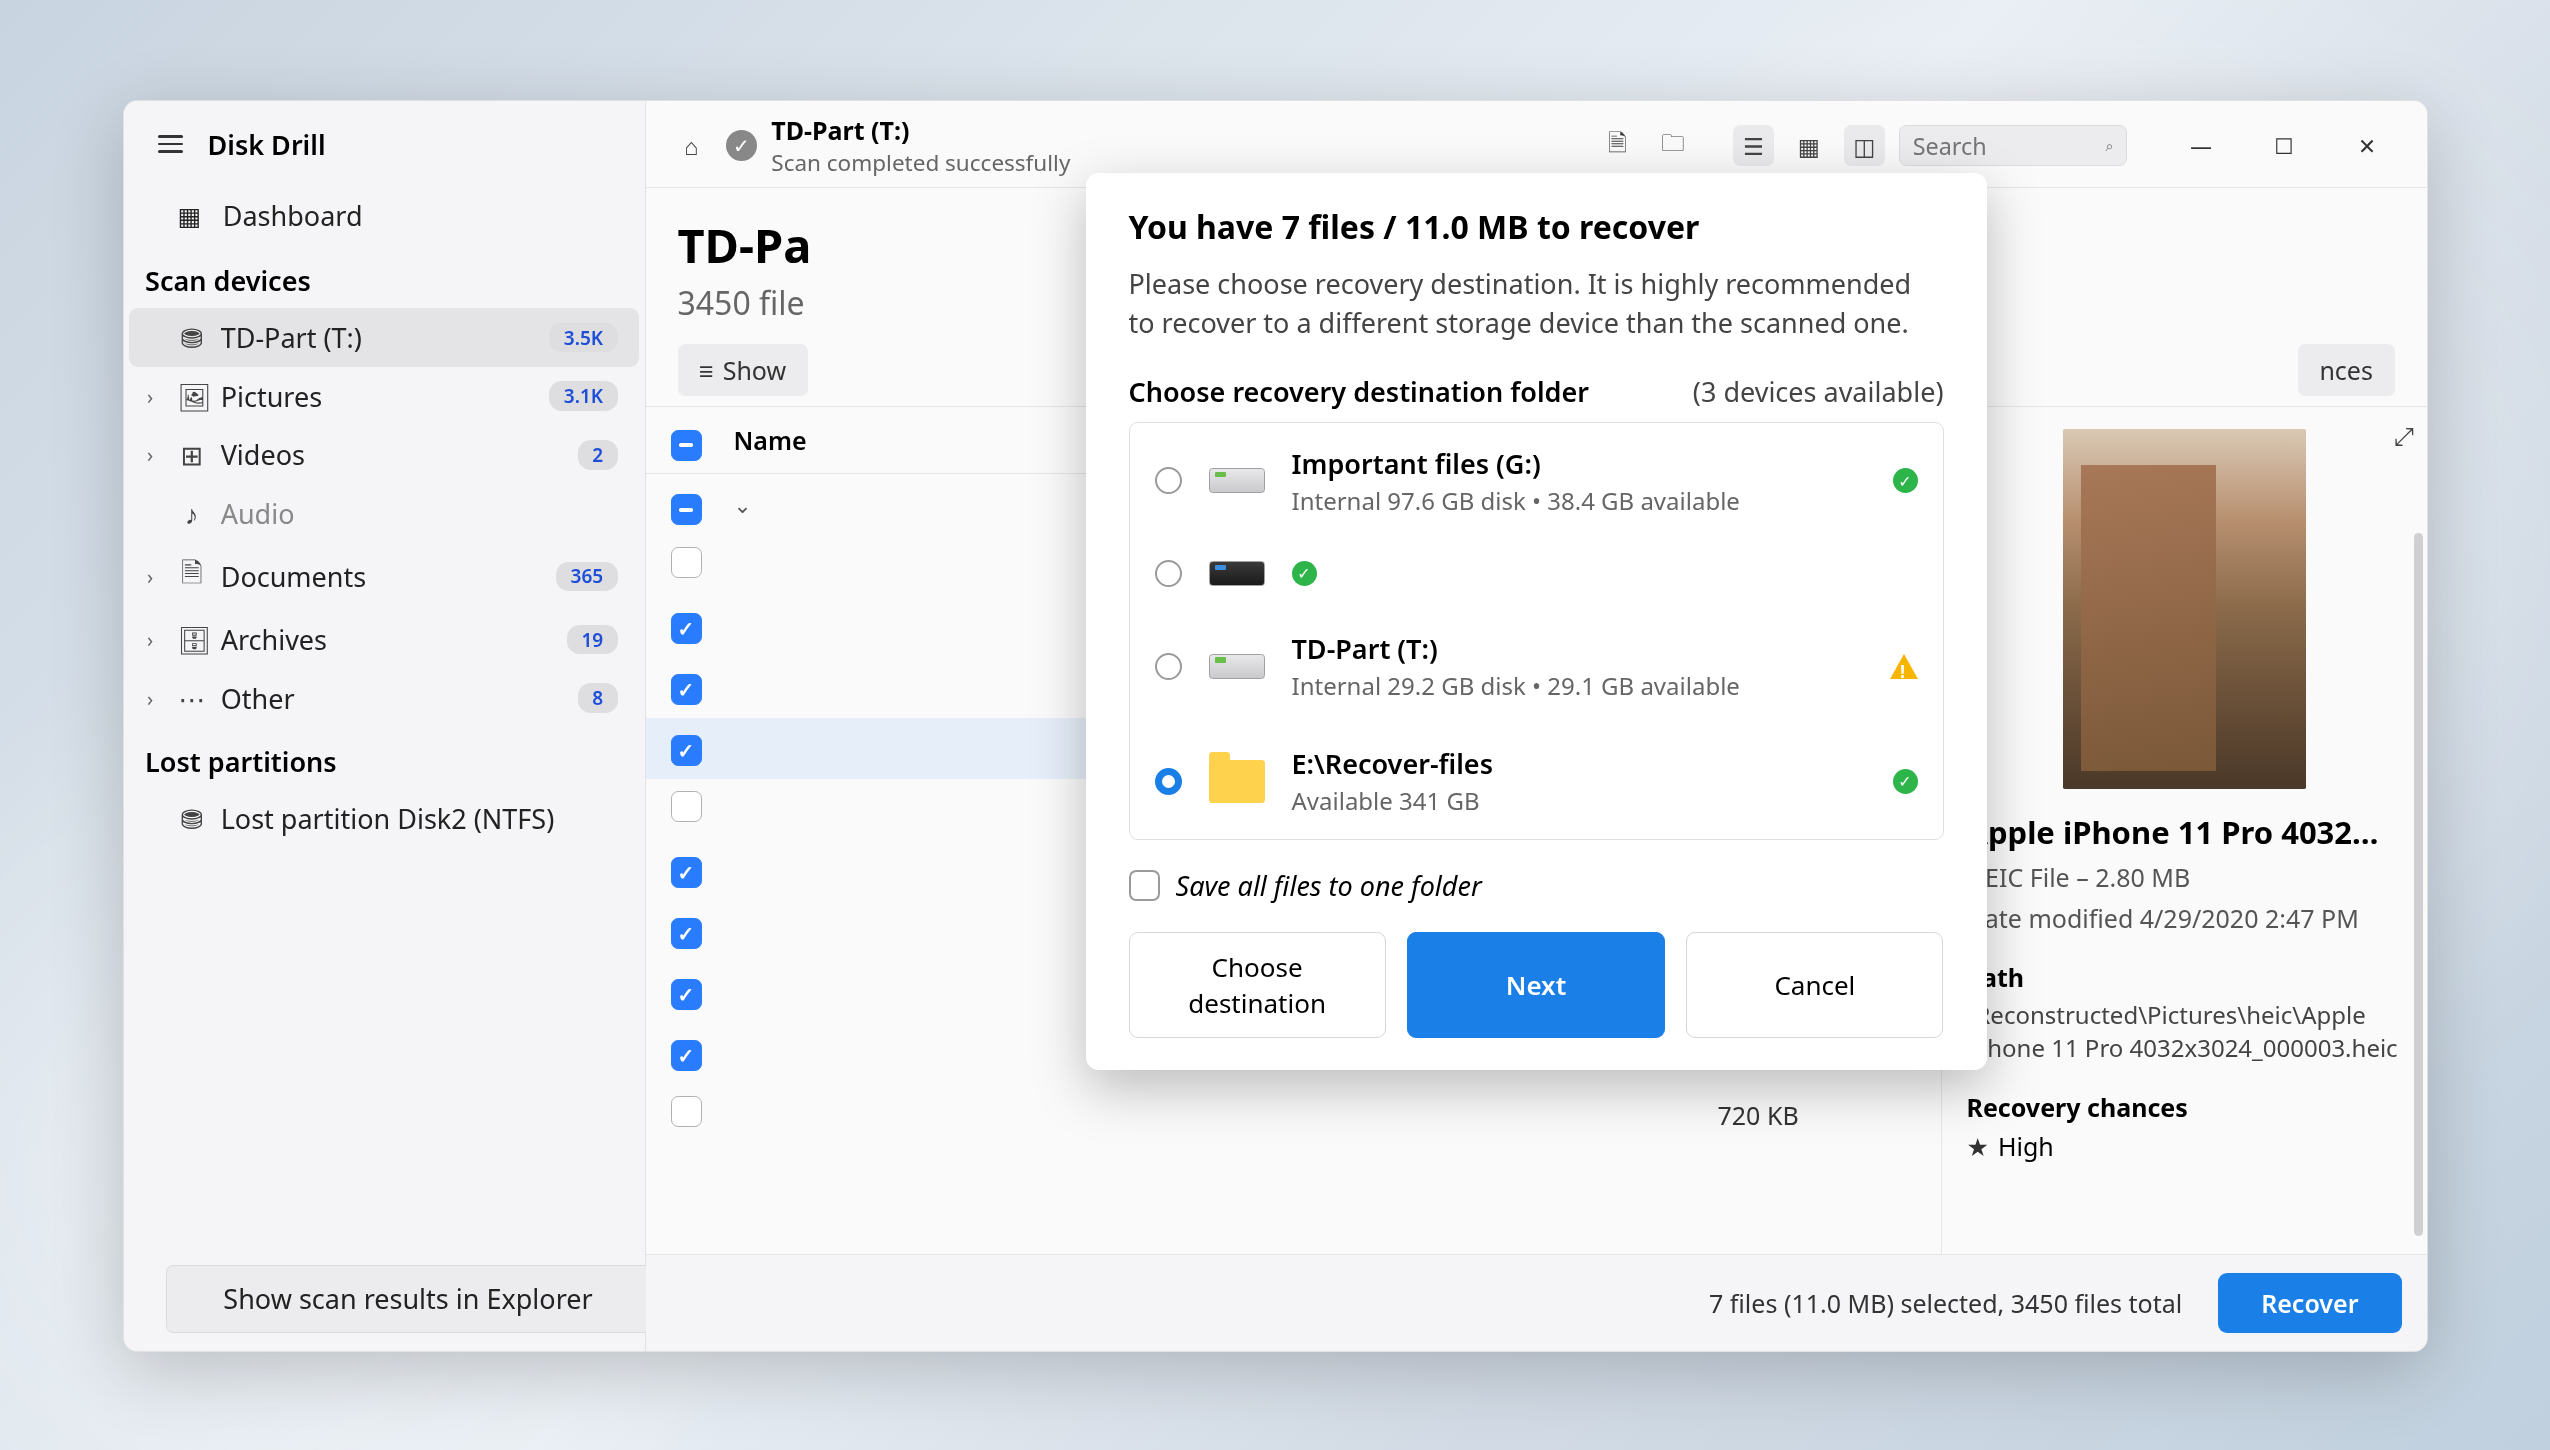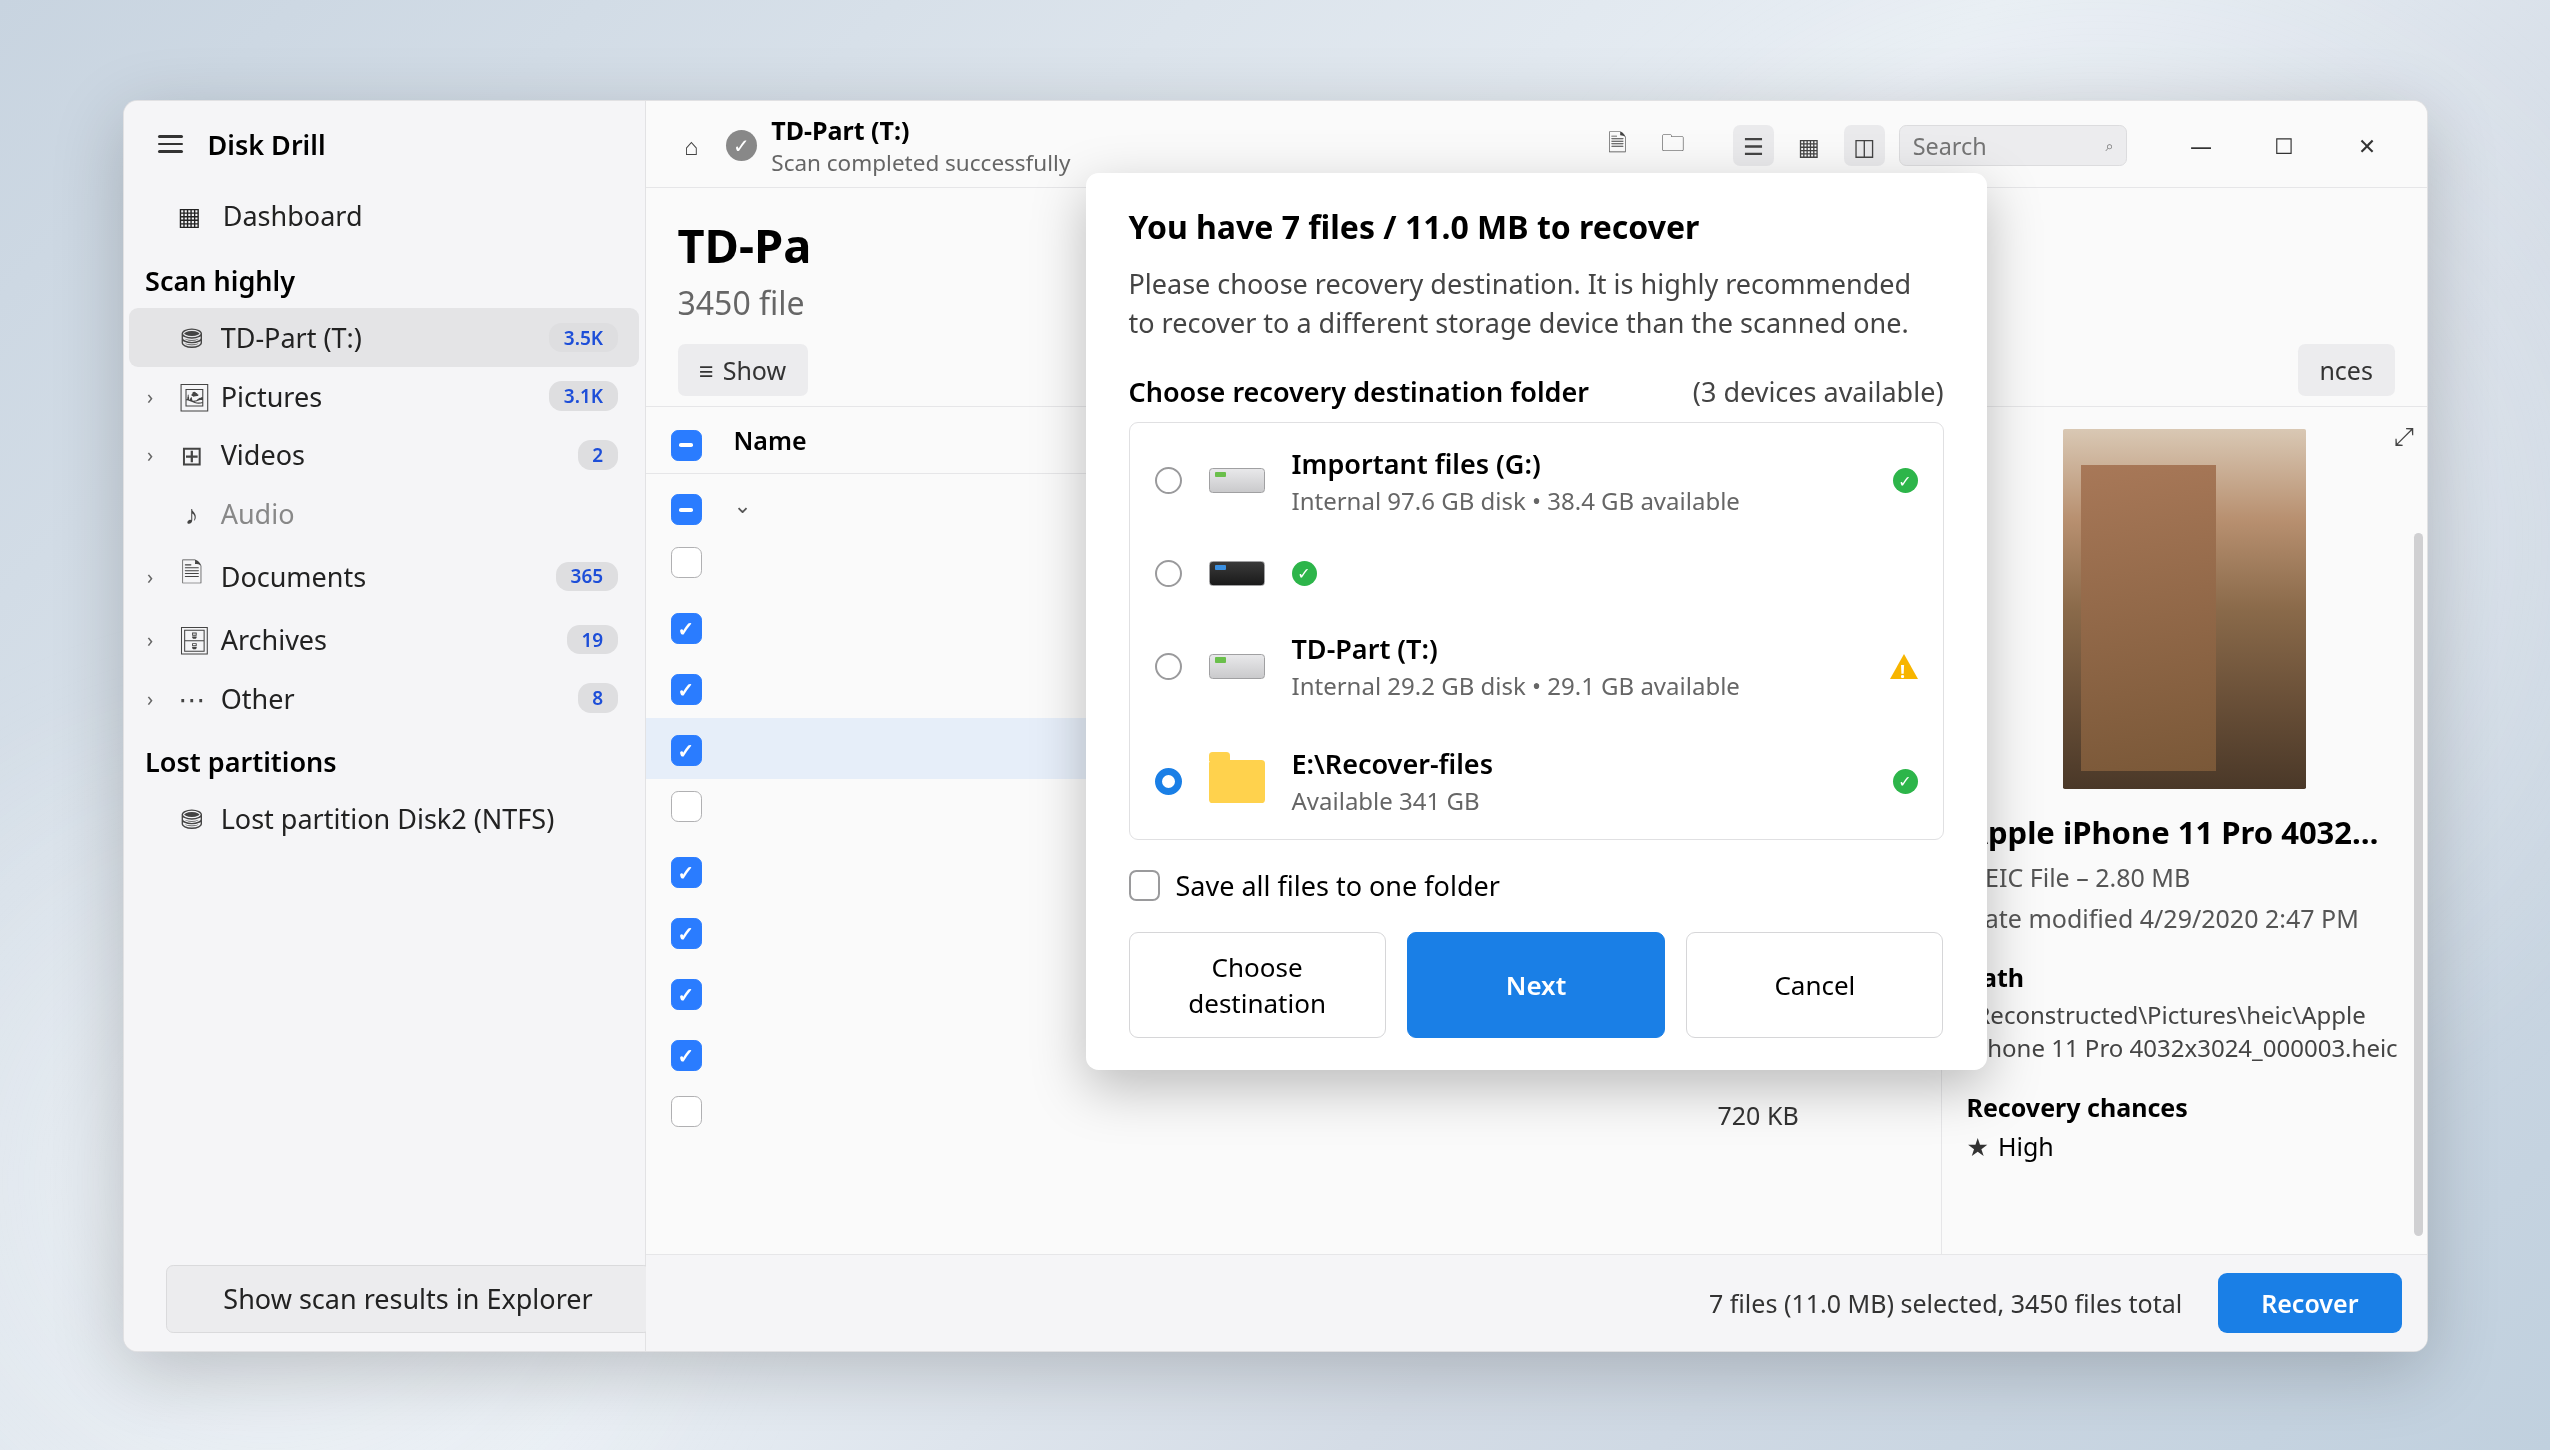--- a/index.html
+++ b/index.html
@@ -205,21 +205,21 @@
 .status-ico.ok { background: #2db54a; }
 .status-ico.warn {
   background: none; width: 0; height: 0; border-radius: 0;
   border-left: 14.4px solid transparent; border-right: 14.4px solid transparent;
   border-bottom: 25px solid #f7b500; position: relative;
 }
 .status-ico.warn::after {
   content: "!"; position: absolute; left: -3.6px; top: 5.4px; color: #fff;
   font-size: 18px; font-weight: 700;
 }
-.save-one { display: flex; align-items: center; gap: 16px; margin-top: 27px; font-size: 27px; }
+.save-one { display: flex; align-items: center; gap: 16px; margin-top: 27px; font-size: 27px; font-style: italic; }
 .save-one .cbx {
   width: 31px; height: 31px; border: 2.3px solid #9a9a9c; border-radius: 7.2px;
 }
 .modal-btns { display: flex; gap: 21.6px; margin-top: 28px; }
 .modal-btns button {
   flex: 1; padding: 16px 21.6px; border-radius: 9px; font-size: 26px;
   border: 0.9px solid #d6d6d8; background: #fff; cursor: pointer;
 }
 .modal-btns .next { background: #1a7fe6; color: #fff; border-color: #1a7fe6; font-weight: 600; }
 .preview-scroll-hint {
@@ -238,21 +238,21 @@
           <span></span>
           <span></span>
           <span></span>
         </div>
       <span>Disk Drill</span>
     </div>
     <div class="nav-item dash">
       <span style="font-size:25px">▦</span>
       <span>Dashboard</span>
     </div>
-    <div class="nav-section">Scan highly</div>
+    <div class="nav-section">Scan devices</div>
     <div id="sidebar-items">
         <div class="nav-row active">
     <span class="chev">›</span>
     <span class="ico">⛃</span>
     <span class="label ">TD-Part (T:)</span>
     <span class="badge">3.5K</span>
         </div>
         <div class="nav-row has-chev">
     <span class="chev">›</span>
     <span class="ico">🖼</span>

